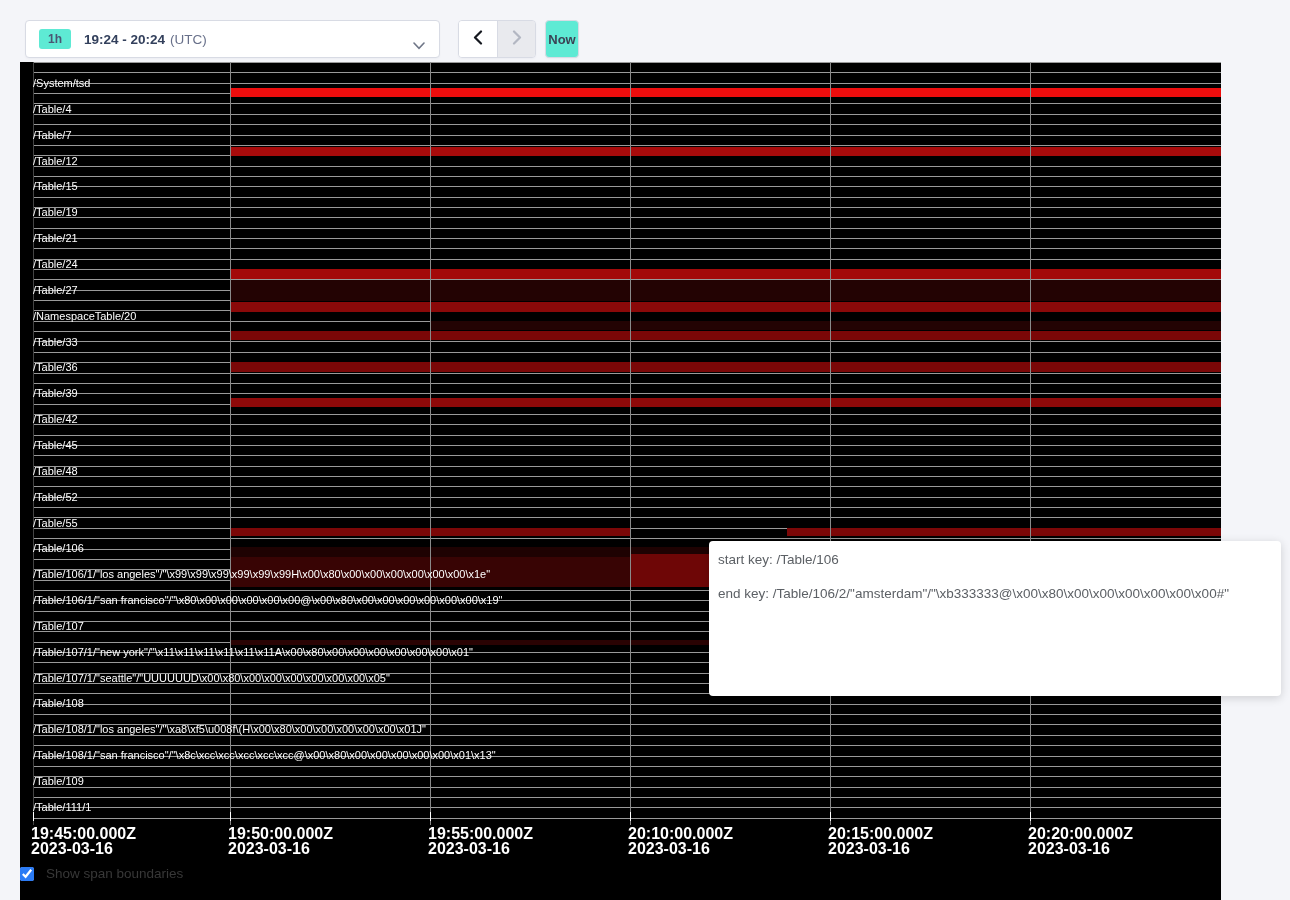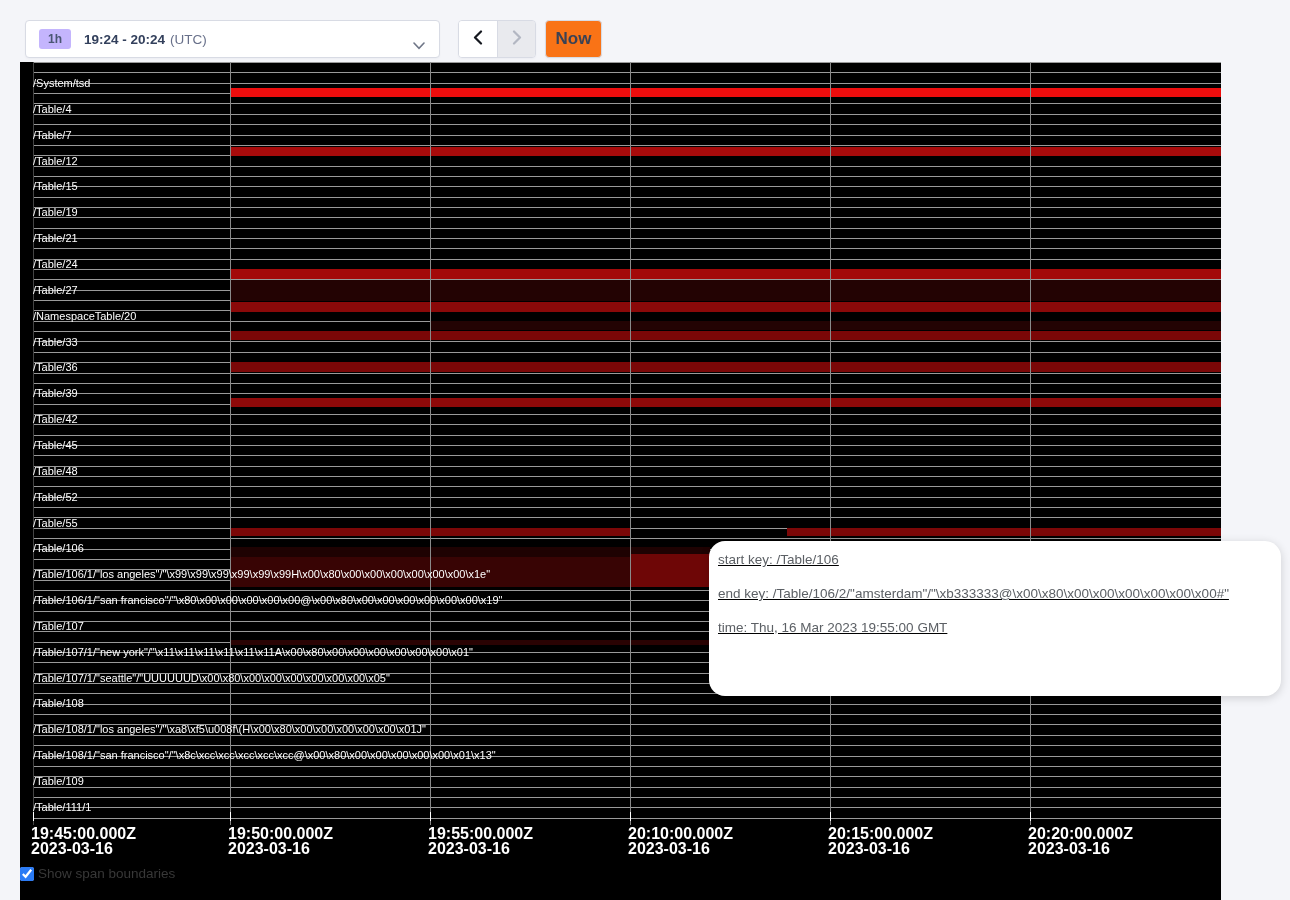--- a/index.html
+++ b/index.html
@@ -12,42 +12,42 @@
   }
   
   .toolbar { position:absolute; left:0; top:0; width:1290px; height:62px; }
   .dropdown {
     position:absolute; left:25px; top:20px; width:415px; height:38px;
     background:#ffffff; border:1px solid #d8dbe4; border-radius:4px;
     display:flex; align-items:center; cursor:pointer;
     box-shadow:0 1px 2px rgba(40,50,80,0.04);
   }
   .range-badge {
-    margin-left:13px; background:#c4b5fd; color:#4a5673;
+    margin-left:13px; background:#5eead4; color:#4a5673;
     font-size:12px; font-weight:bold; padding:3px 9px; border-radius:3px;
   }
   .range-label { margin-left:13px; font-size:13.5px; font-weight:bold; color:#33405c; }
   .range-suffix { margin-left:5px; font-size:13.5px; color:#68708a; }
   .dd-chevron { position:absolute; right:14px; top:15px; }
   .nav-group {
     position:absolute; left:458px; top:20px; height:38px; display:flex;
     border:1px solid #d8dbe4; border-radius:4px; overflow:hidden;
     box-shadow:0 1px 2px rgba(40,50,80,0.04);
   }
   .nav-btn {
     width:38px; height:36px; display:flex; align-items:center; justify-content:center;
     background:#ffffff; border:none; cursor:pointer;
   }
   .nav-btn + .nav-btn { border-left:1px solid #d8dbe4; cursor:default; }
   .nav-btn.disabled { background:#e9eaee; }
   .now-btn {
-    position:absolute; left:545px; top:20px; width:57px; height:38px;
-    background:#f97316; border:1px solid #d8dbe4; border-radius:4px;
+    position:absolute; left:545px; top:20px; width:34px; height:38px;
+    background:#5eead4; border:1px solid #d8dbe4; border-radius:4px;
     font-family:"Liberation Sans", sans-serif;
-    font-size:17px; font-weight:bold; color:#3b4254; cursor:pointer;
+    font-size:13px; font-weight:bold; color:#3b4254; cursor:pointer;
     box-shadow:0 1px 2px rgba(40,50,80,0.04);
   }
   
   .heatmap {
     position:absolute; left:20px; top:62px; width:1201px; height:860px;
     background:#000000; overflow:hidden;
   }
   .hline  { position:absolute; height:1px; background:#9a9a9a; }
   .vline  { position:absolute; width:1px; top:0; }
   .vtick  { position:absolute; width:1px; background:#ffffff; }
@@ -55,34 +55,34 @@
   .keylabel {
     position:absolute; transform:translateY(-50%);
     color:#ffffff; font-size:11px; white-space:nowrap; line-height:11px;
   }
   .axis-time, .axis-date {
     position:absolute; color:#ffffff; font-size:16px; font-weight:bold; white-space:nowrap;
   }
   
   .tooltip {
     position:absolute; left:709px; top:541px; width:572px; height:155px;
-    background:#ffffff; border-radius:16px;
+    background:#ffffff; border-radius:4px;
     box-shadow:0 2px 10px rgba(0,0,0,0.16);
-    padding:2px 10px 0 9px; z-index:5;text-decoration:underline;
+    padding:2px 10px 0 9px; z-index:5;
   }
   .tooltip div {
     font-size:13.5px; color:#5c6065; line-height:34px; white-space:nowrap;
     overflow:hidden;
   }
   
   .footer { position:absolute; left:20px; top:866px; display:flex; align-items:center; }
   .footer input[type=checkbox] {
     width:14px; height:14px; accent-color:#2b7bf5; margin:0; cursor:pointer;
   }
-  .footer label { margin-left:4px; font-size:13.5px; color:#383838; cursor:default; }
+  .footer label { margin-left:12px; font-size:13.5px; color:#383838; cursor:default; }
 </style>
 </head>
 <body>
 
 <div class="toolbar">
   <div class="dropdown">
     <span class="range-badge">1h</span>
     <span class="range-label">19:24 - 20:24</span>
     <span class="range-suffix">(UTC)</span>
     <span class="dd-chevron">
@@ -253,19 +253,18 @@
     <div class="axis-time" style="left: 808px; top: 763px;">20:15:00.000Z</div>
     <div class="axis-date" style="left: 808px; top: 778px;">2023-03-16</div>
     <div class="vtick" style="left: 1010px; top: 750px; height: 9px;"></div>
     <div class="axis-time" style="left: 1008px; top: 763px;">20:20:00.000Z</div>
     <div class="axis-date" style="left: 1008px; top: 778px;">2023-03-16</div>
   </div>
 
 <div class="tooltip">
   <div>start key: /Table/106</div>
   <div>end key: /Table/106/2/"amsterdam"/"\xb333333@\x00\x80\x00\x00\x00\x00\x00\x00#"</div>
-  <div>time: Thu, 16 Mar 2023 19:55:00 GMT</div>
 </div>
 
 <div class="footer">
   <input type="checkbox" id="spanCheck" checked="" style="">
   <label for="spanCheck">Show span boundaries</label>
 </div>
 
 </body></html>

